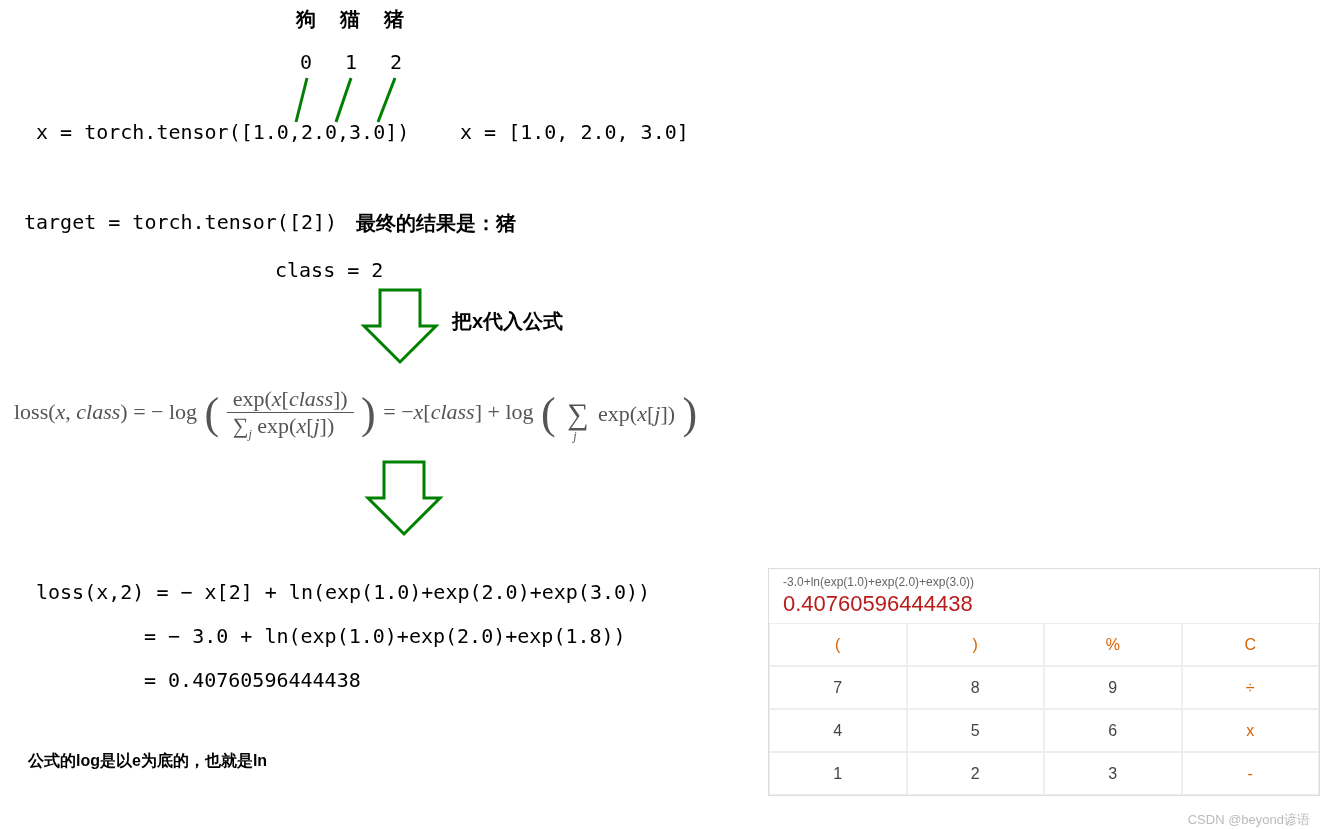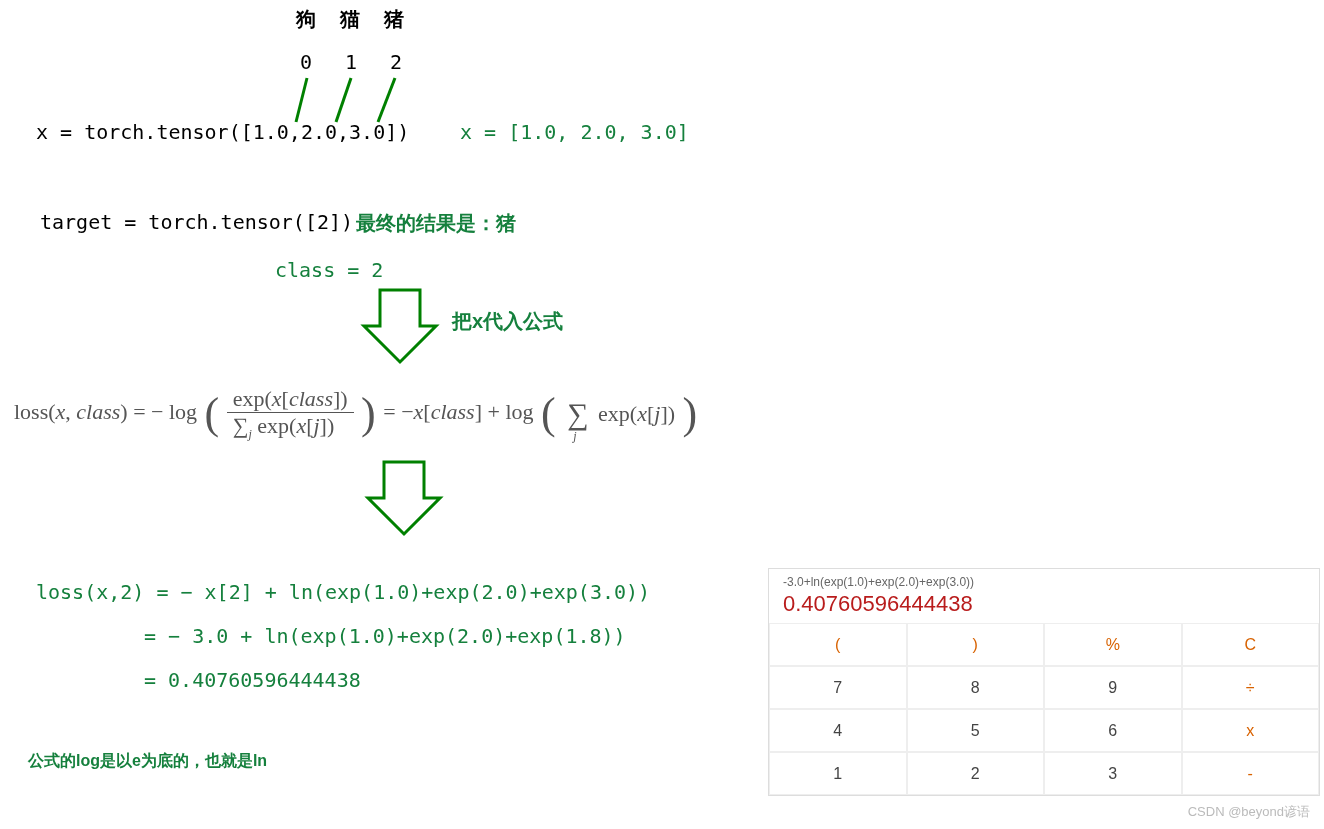--- a/index.html
+++ b/index.html
@@ -1,28 +1,28 @@
 <!DOCTYPE html>
 <html><head>
 <meta charset="utf-8">
 <style>
 html,body{margin:0;padding:0;width:1324px;height:829px;background:#fff;font-family:"Comic Sans MS","Segoe UI",sans-serif;color:#000;overflow:hidden}
 .abs{position:absolute}
-.green{color:#15803d}
+.green{color:#000000}
 .bold{font-weight:bold}
 .code{font-family:"Comic Sans MS",Consolas,monospace;font-size:20px}
 .formula{font-family:"Times New Roman",serif;color:#555;font-size:22px}
 .formula .it{font-style:italic}
 .arrow{stroke:#008000;fill:none;stroke-width:3}
 .calc{border:1px solid #ddd}
 .calcrow{display:flex}
 .calcbtn{flex:1;text-align:center;height:41px;line-height:41px;font-family:Arial,sans-serif;font-size:16px;border:1px solid #eee;color:#444;background:#fff}
 .calcbtn.op{color:#d86200}
 .calchdr{padding:6px 14px;font-family:Arial}
-.wm{position:absolute;right:14px;bottom:8px;color:#bbb;font-size:13px;font-family:Arial}
+.wm{position:absolute;right:14px;bottom:0;color:#bbb;font-size:13px;font-family:Arial}
 
 </style>
 </head>
 <body>
 
 <div class="abs bold" style="left:296px;top:6px;font-size:20px">狗</div>
 <div class="abs bold" style="left:340px;top:6px;font-size:20px">猫</div>
 <div class="abs bold" style="left:384px;top:6px;font-size:20px">猪</div>
 
 <div class="abs code" style="left:300px;top:50px">0</div>
@@ -31,21 +31,21 @@
 
 <svg class="abs" style="left:0;top:0" width="500" height="160">
   <line class="arrow" x1="307" y1="78" x2="296" y2="122" stroke-width="2"></line>
   <line class="arrow" x1="351" y1="78" x2="336" y2="122" stroke-width="2"></line>
   <line class="arrow" x1="395" y1="78" x2="378" y2="122" stroke-width="2"></line>
 </svg>
 
 <div class="abs code" style="left:36px;top:120px">x = torch.tensor([1.0,2.0,3.0])</div>
 <div class="abs code green" style="left:460px;top:120px">x = [1.0, 2.0, 3.0]</div>
 
-<div class="abs code" style="left:40px;top:210px">target = torch.tensor([2])</div>
+<div class="abs code" style="left:24px;top:210px">target = torch.tensor([2])</div>
 <div class="abs green bold" style="left:356px;top:210px;font-size:20px">最终的结果是：猪</div>
 
 <div class="abs code green" style="left:275px;top:258px">class = 2</div>
 
 <svg class="abs" style="left:358px;top:286px" width="84" height="84">
   <path class="arrow" d="M22 4 H62 V40 H78 L42 76 L6 40 H22 Z"></path>
 </svg>
 <div class="abs green bold" style="left:452px;top:308px;font-size:20px">把x代入公式</div>
 
 <div class="abs formula" style="left:14px;top:386px;white-space:nowrap">

